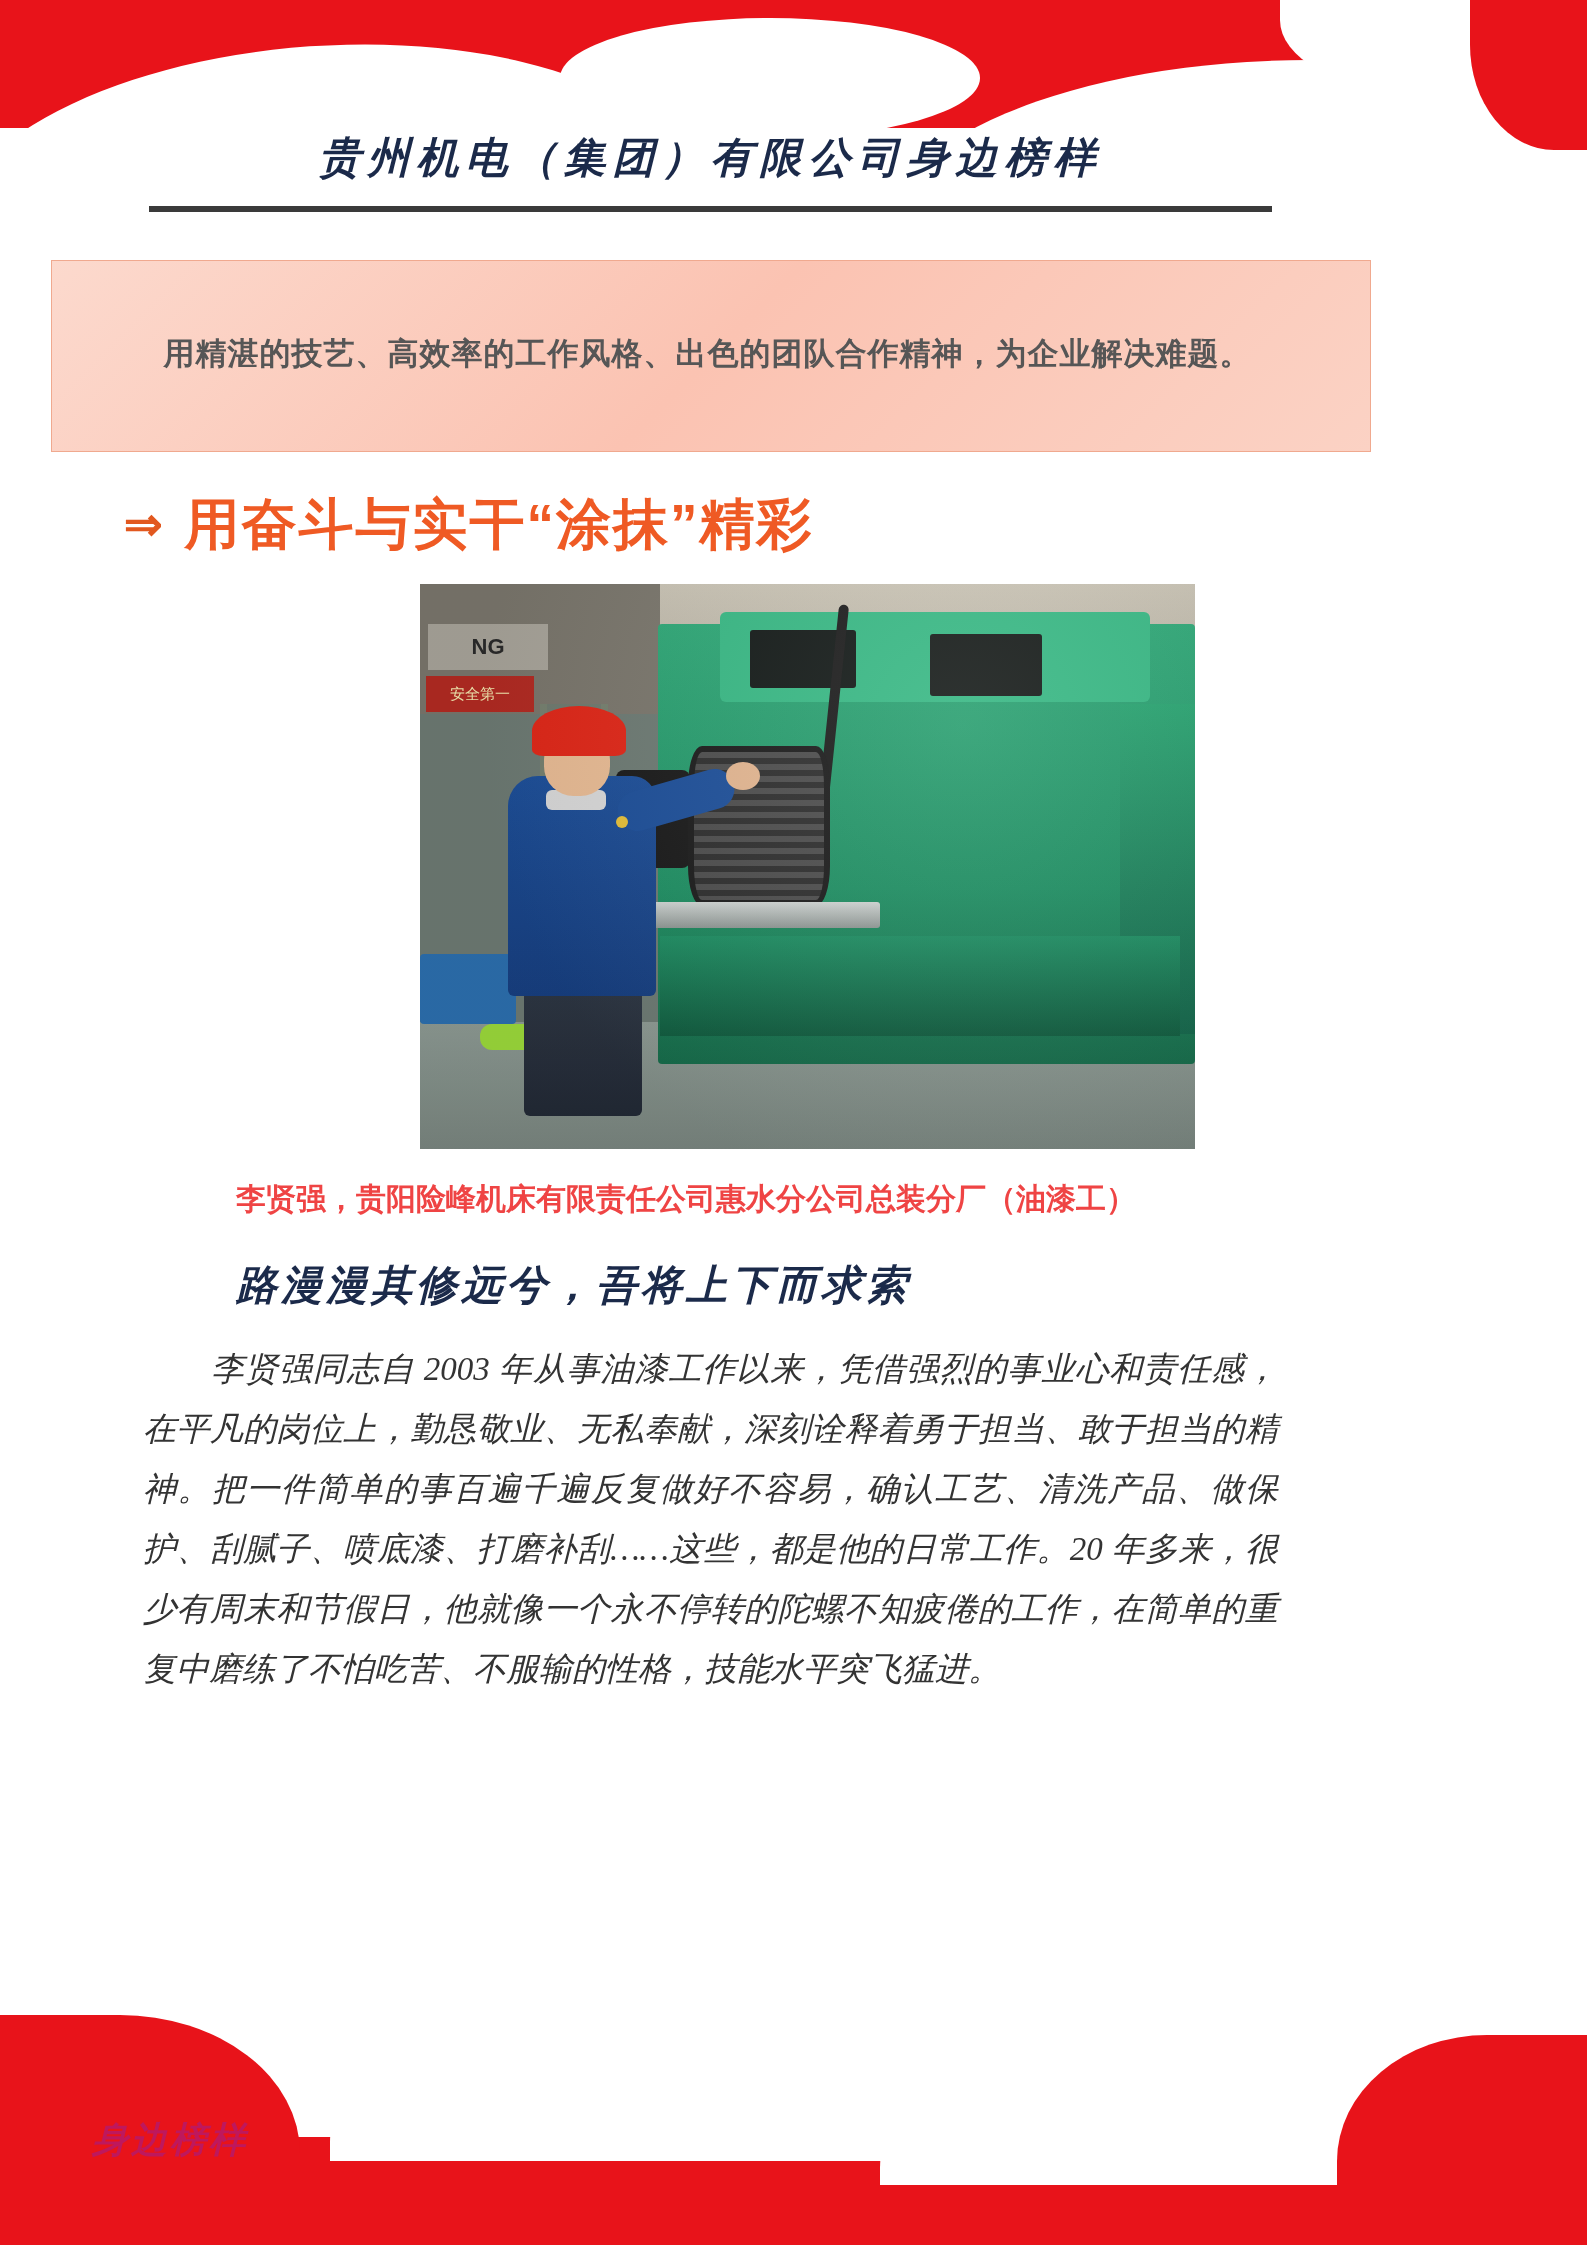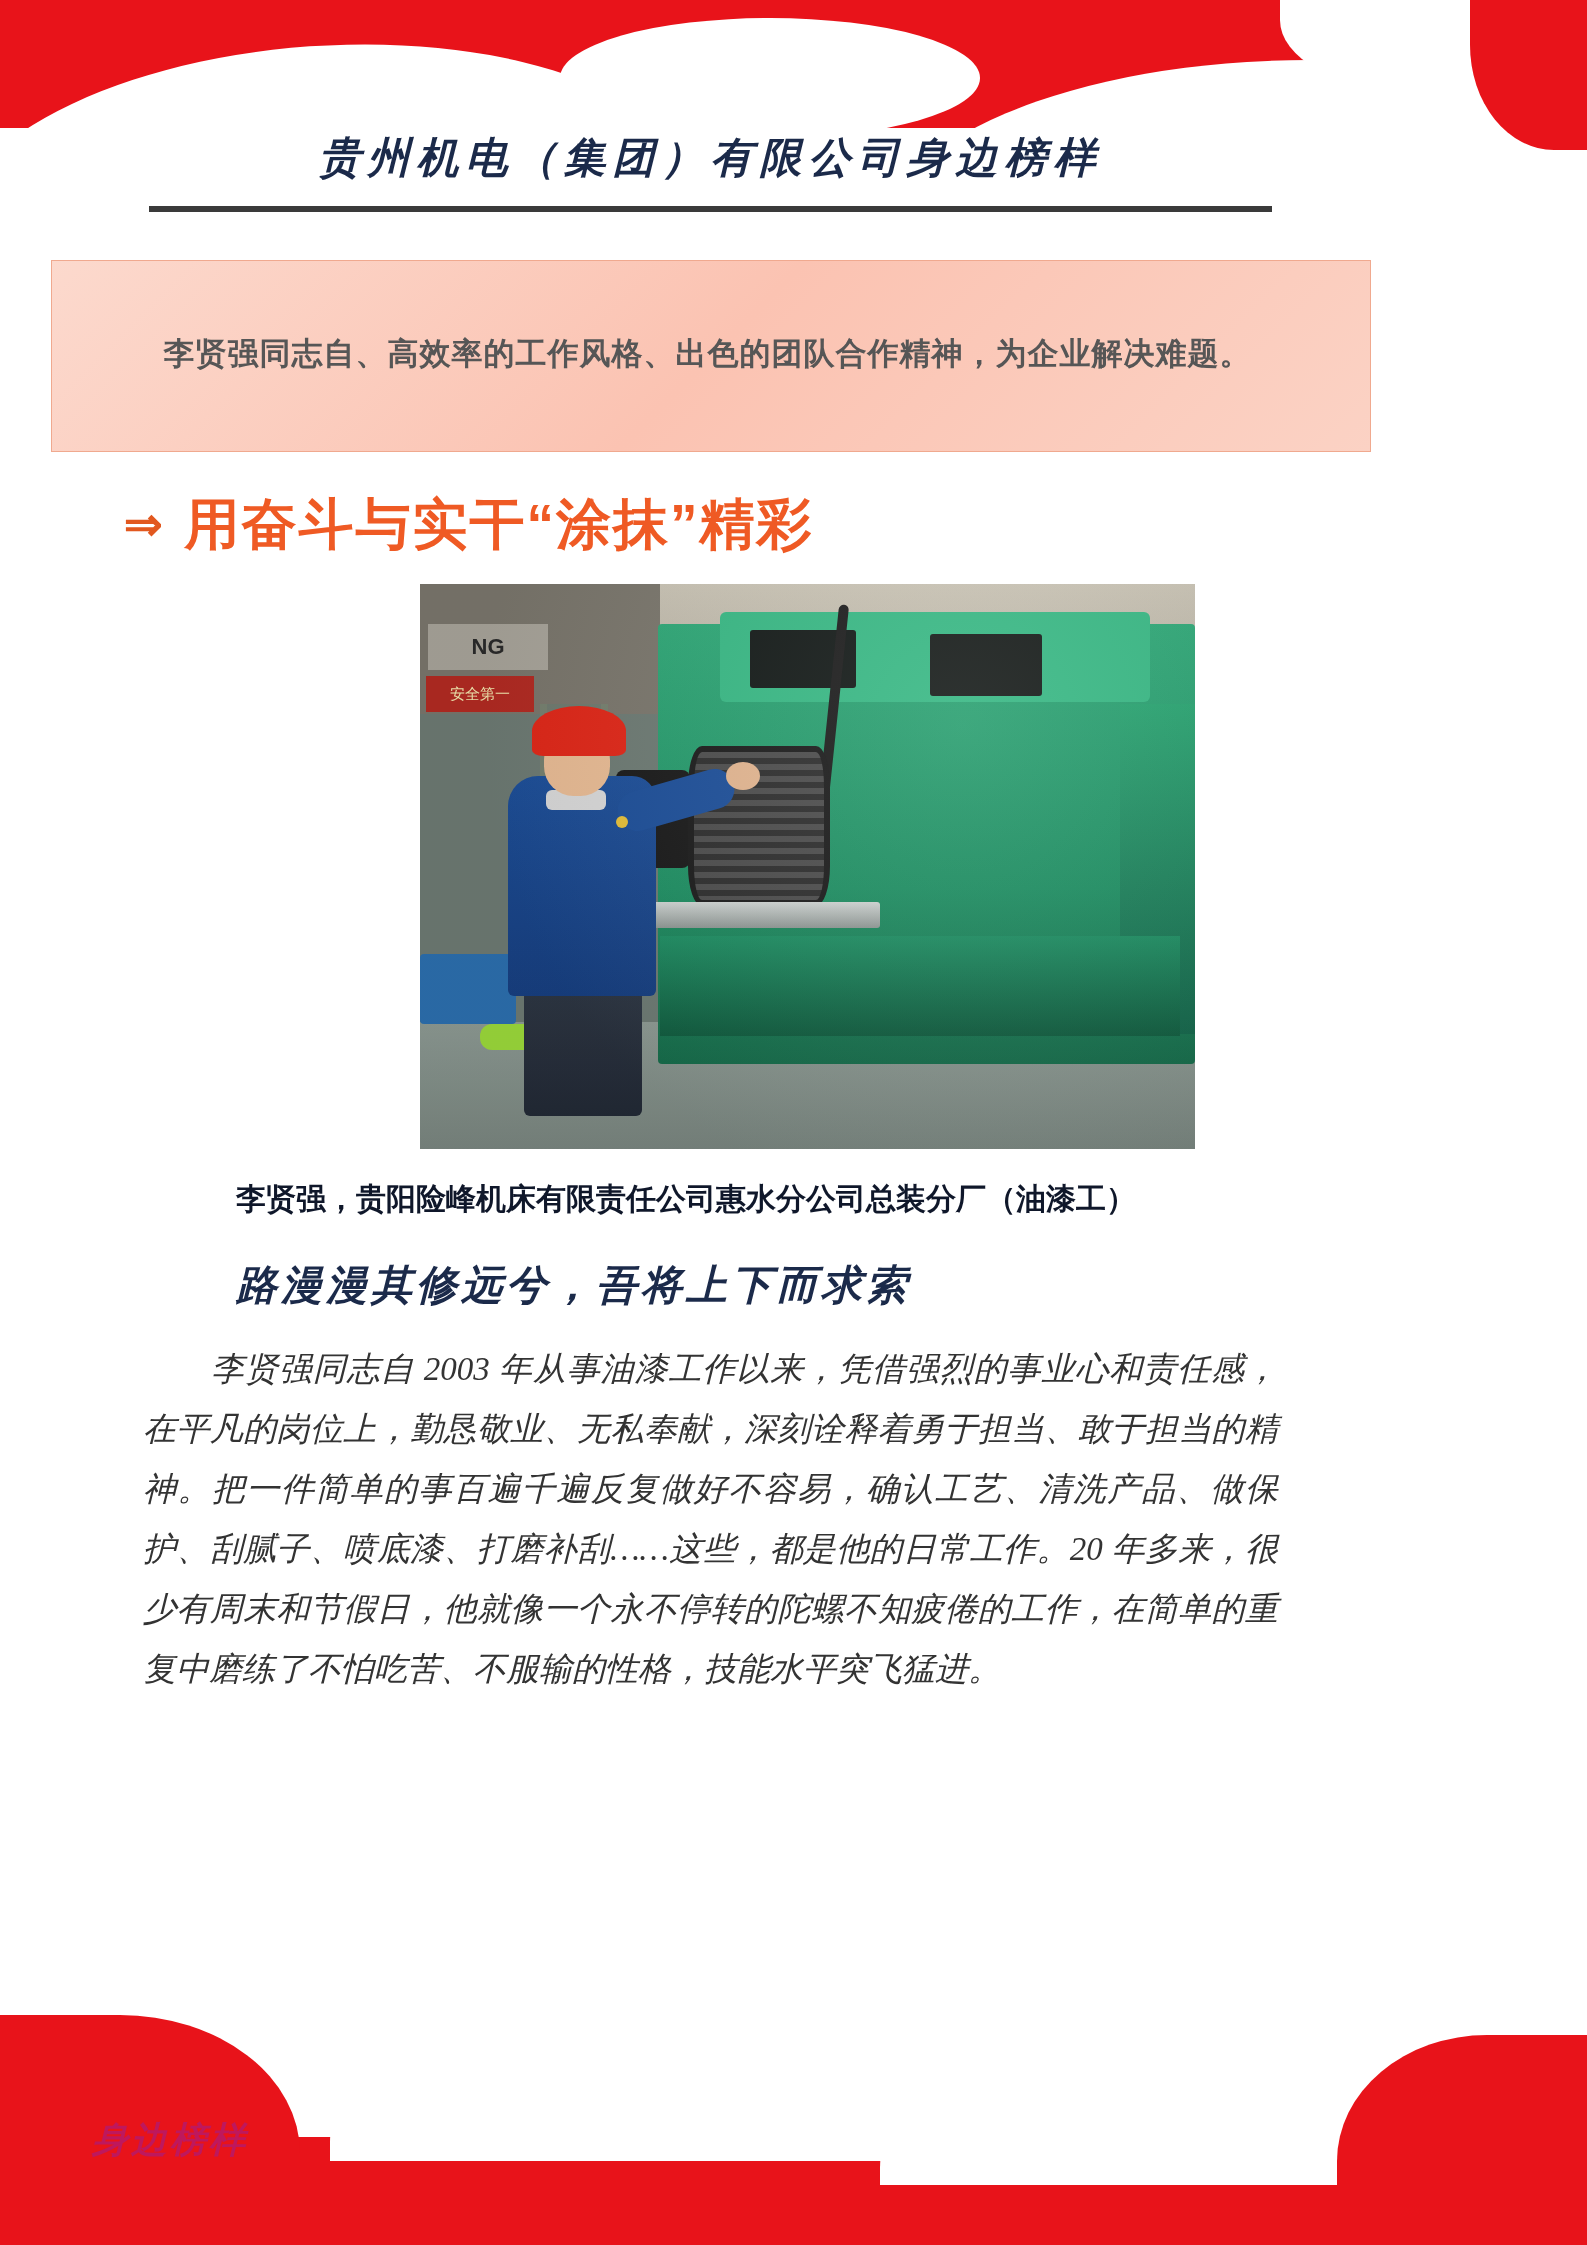--- a/index.html
+++ b/index.html
@@ -344,21 +344,21 @@
     background: linear-gradient(180deg,#29a471,#14654a);
   }
   .ph-glare {
     position: absolute; left: 0; top: 0; width: 100%; height: 100%;
     background: radial-gradient(circle at 70% 25%, rgba(255,255,255,0.10), rgba(0,0,0,0.06) 70%);
   }
 
   .caption {
     margin: 30px 0 0 0;
     padding: 0 150px 0 236px;
-    color: #0f172a;
+    color: #ef4444;
     font-size: 30px;
     font-weight: bold;
     letter-spacing: 0px;
     font-family: "Liberation Sans", sans-serif;
   }
 
   .subhead {
     margin: 38px 0 8px 236px;
     color: #1b2a4a;
     font-size: 41px;
@@ -398,21 +398,21 @@
 <div class="bottom-red-right"></div>
 
 <div class="footer-label">身边榜样</div>
 
 <div class="content">
 
   <div class="doc-title">贵州机电（集团）有限公司身边榜样</div>
   <div class="title-rule"></div>
 
   <div class="quote-box">
-    <p>李贤强同志自、高效率的工作风格、出色的团队合作精神，为企业解决难题。</p>
+    <p>用精湛的技艺、高效率的工作风格、出色的团队合作精神，为企业解决难题。</p>
   </div>
 
   <div class="section-head">
     <span class="arrow-icon">⇒</span>
     <span class="section-head-text">用奋斗与实干“涂抹”精彩</span>
   </div>
 
 
   <div class="photo-wrap">
     <div class="ph-wall"></div>

